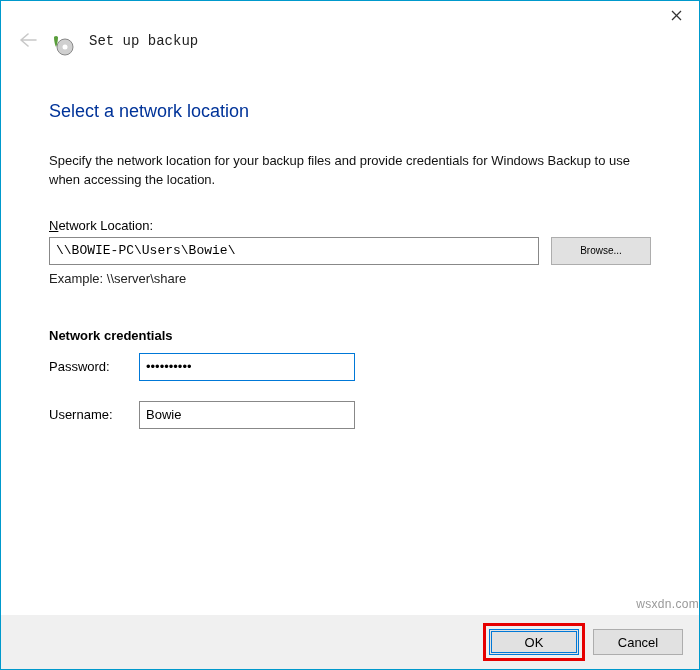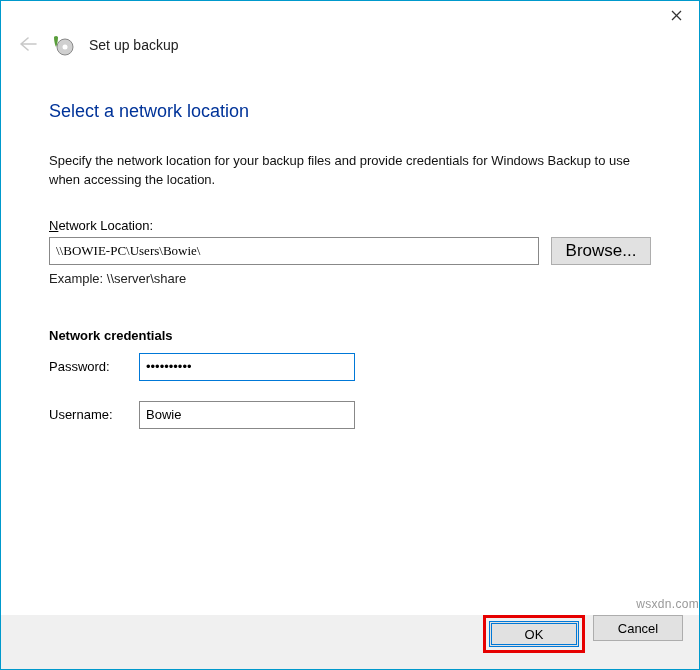--- a/index.html
+++ b/index.html
@@ -33,23 +33,24 @@
     height: 28px;
     display: flex;
     align-items: center;
     justify-content: center;
     font-size: 14px;
     color: #333;
     cursor: pointer;
   }
   .header-row {
     display: flex;
-    align-items: center;
+    align-items: flex-start;
     padding: 0 30px 10px 18px;
     gap: 14px;
+    font-family: Liberation Mono, monospace;
   }
   .back-arrow {
     color: #bcbcbc;
     font-size: 18px;
     line-height: 1;
   }
   .wizard-icon {
     width: 24px;
     height: 24px;
     position: relative;
@@ -83,30 +84,30 @@
     display: flex;
     gap: 12px;
     align-items: stretch;
     margin-bottom: 6px;
   }
   .loc-input {
     flex: 1;
     height: 28px;
     border: 1px solid #888;
     padding: 0 6px;
-    font-family: Liberation Serif, serif;
+    font-family: Liberation Mono, monospace;
     font-size: 13px;
   }
   .browse-btn {
     width: 100px;
     height: 28px;
     background: #e1e1e1;
     border: 1px solid #adadad;
     font-family: inherit;
-    font-size: 17px;
+    font-size: 10px;
     cursor: pointer;
   }
   .example {
     font-size: 13px;
     color: #222;
     margin-bottom: 42px;
   }
   .subhead {
     font-size: 13px;
     margin-bottom: 10px;
@@ -136,21 +137,21 @@
   }
   .cred-input.focused {
     border: 1px solid #0078d7;
   }
   .footer {
     border-top: 0;
     background: #f0f0f0;
     height: 54px;
     display: flex;
     justify-content: flex-end;
-    align-items: flex-start;
+    align-items: center;
     padding-right: 16px;
     gap: 8px;
   }
   .footer-btn {
     width: 90px;
     height: 26px;
     background: #e1e1e1;
     border: 1px solid #adadad;
     font-family: inherit;
     font-size: 13px;

